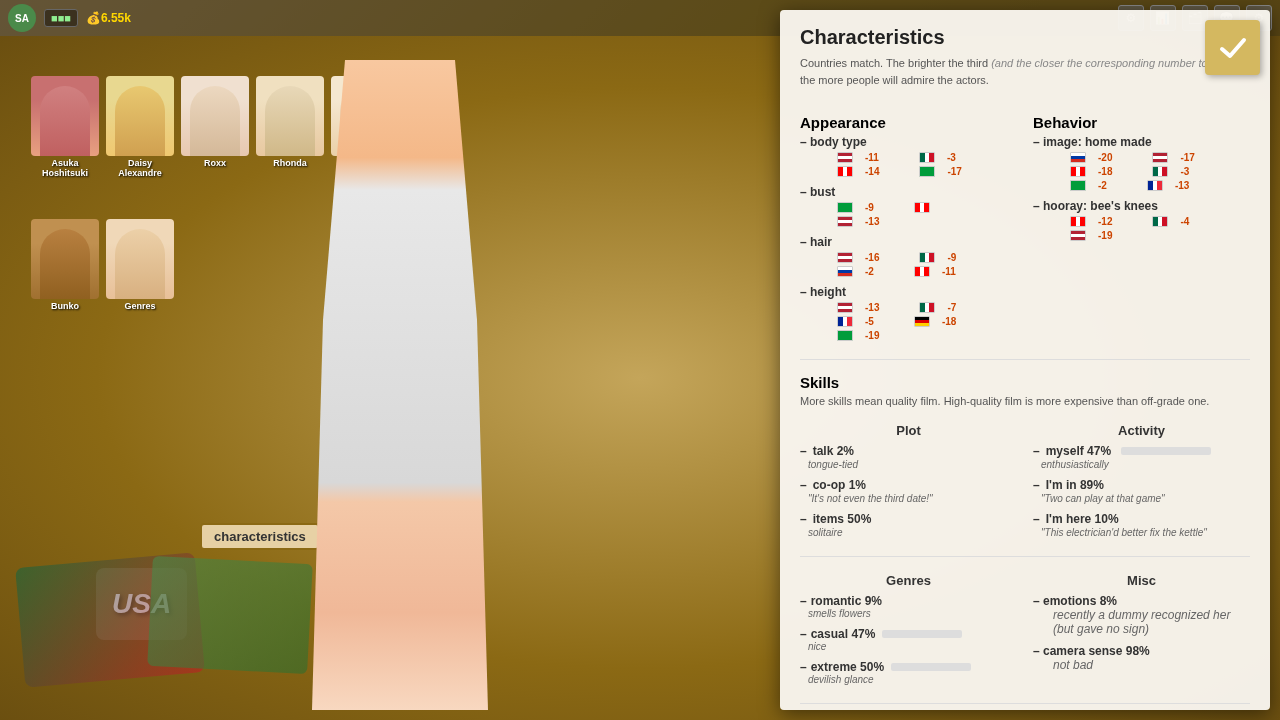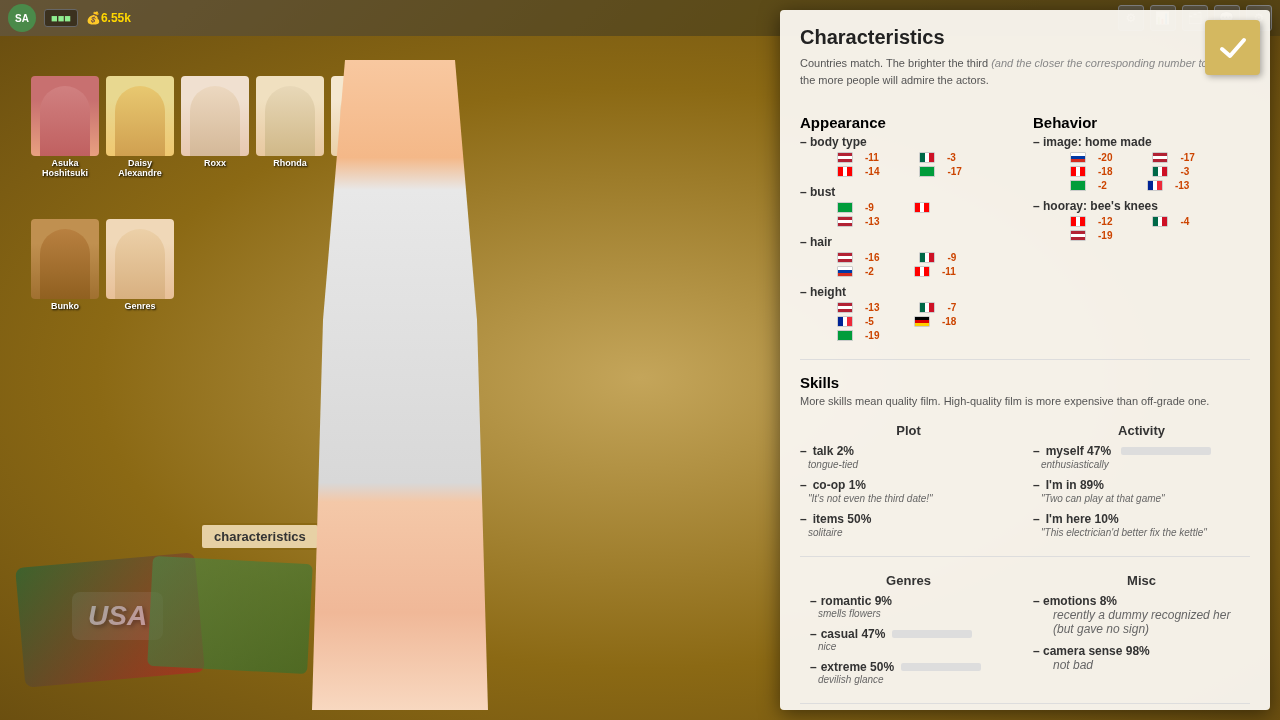--- a/index.html
+++ b/index.html
@@ -92,24 +92,24 @@
     }
     .portrait-label {
       font-size: 9px; color: #fff; text-align: center;
       margin-top: 2px; text-shadow: 1px 1px 2px #000;
       font-weight: bold;
     }
 
     
     .usa-label {
       position: absolute;
-      bottom: 80px; left: 72px;
+      bottom: 80px; left: 96px;
       background: rgba(255,255,255,0.15);
       border-radius: 8px;
-      padding: 8px 16px;
+      padding: 20px 16px;
       color: white;
       font-size: 28px;
       font-weight: bold;
       font-style: italic;
       text-shadow: 2px 2px 4px rgba(0,0,0,0.5);
     }
 
     
     .char-btn {
       position: absolute;
@@ -260,21 +260,20 @@
       font-size: 10px;
       color: #666;
       font-style: italic;
       margin-top: 1px;
       margin-left: 8px;
     }
 
     
     .genre-item {
       margin-bottom: 8px;
-      margin-left: 10px;
     }
     .genre-name {
       font-size: 12px; font-weight: bold; color: #333;
       display: flex; align-items: center; gap: 4px;
     }
     .genre-name::before { content: "– "; }
     .genre-bar-wrap {
       width: 80px; height: 8px;
       background: #ddd; border-radius: 2px;
       display: inline-block; vertical-align: middle; margin-left: 3px;

